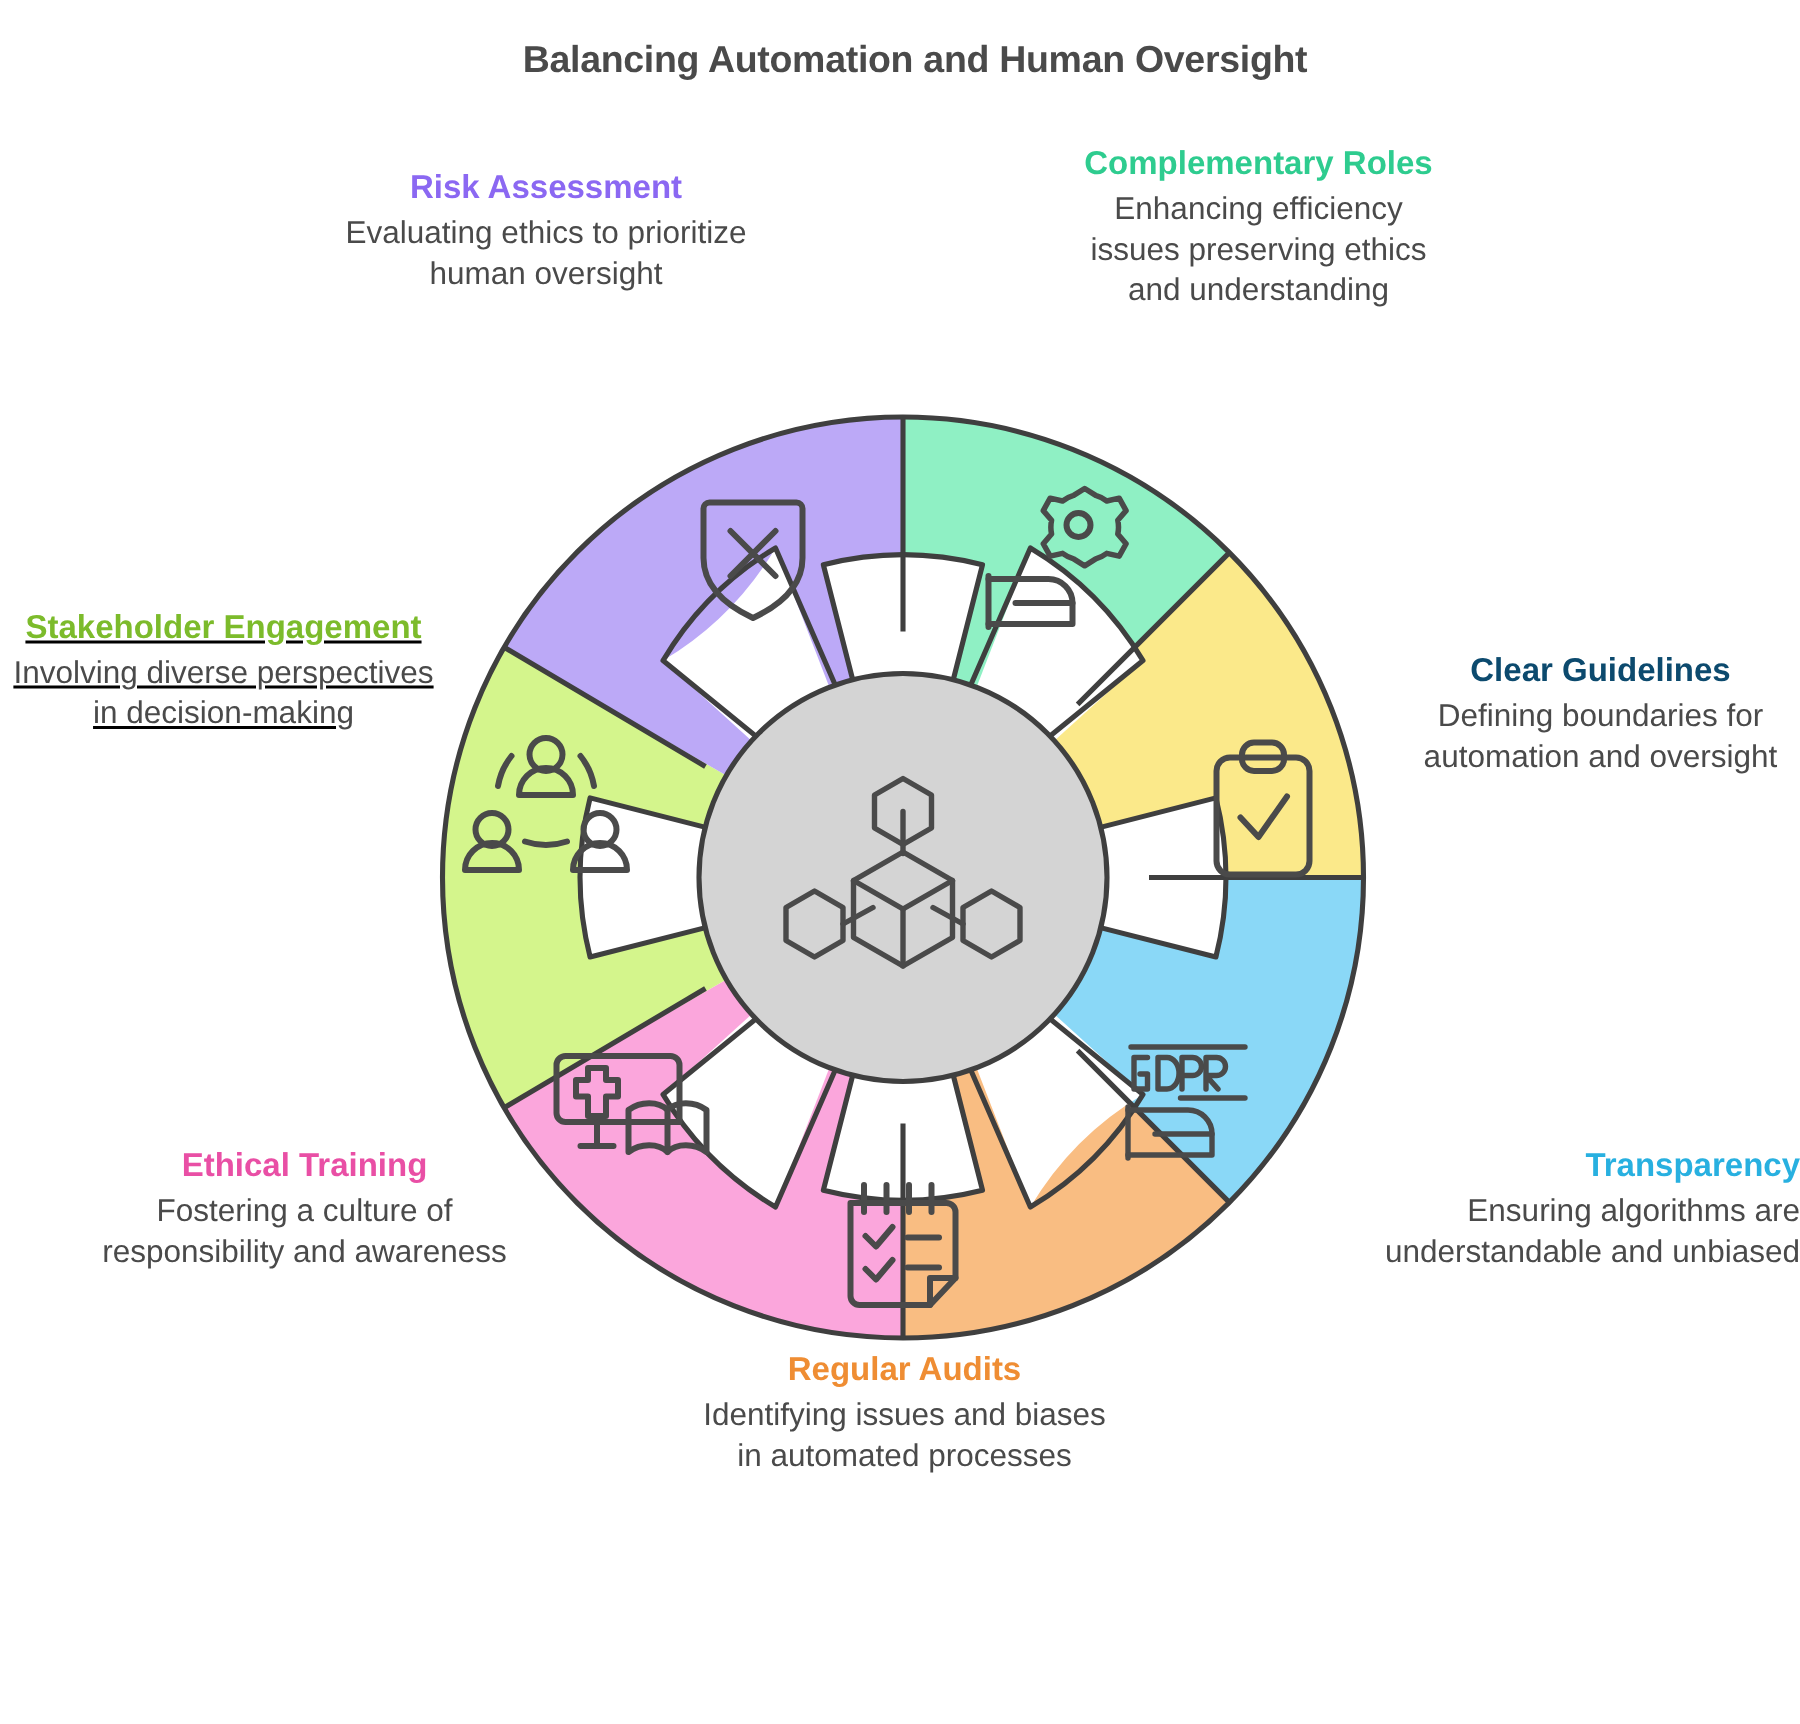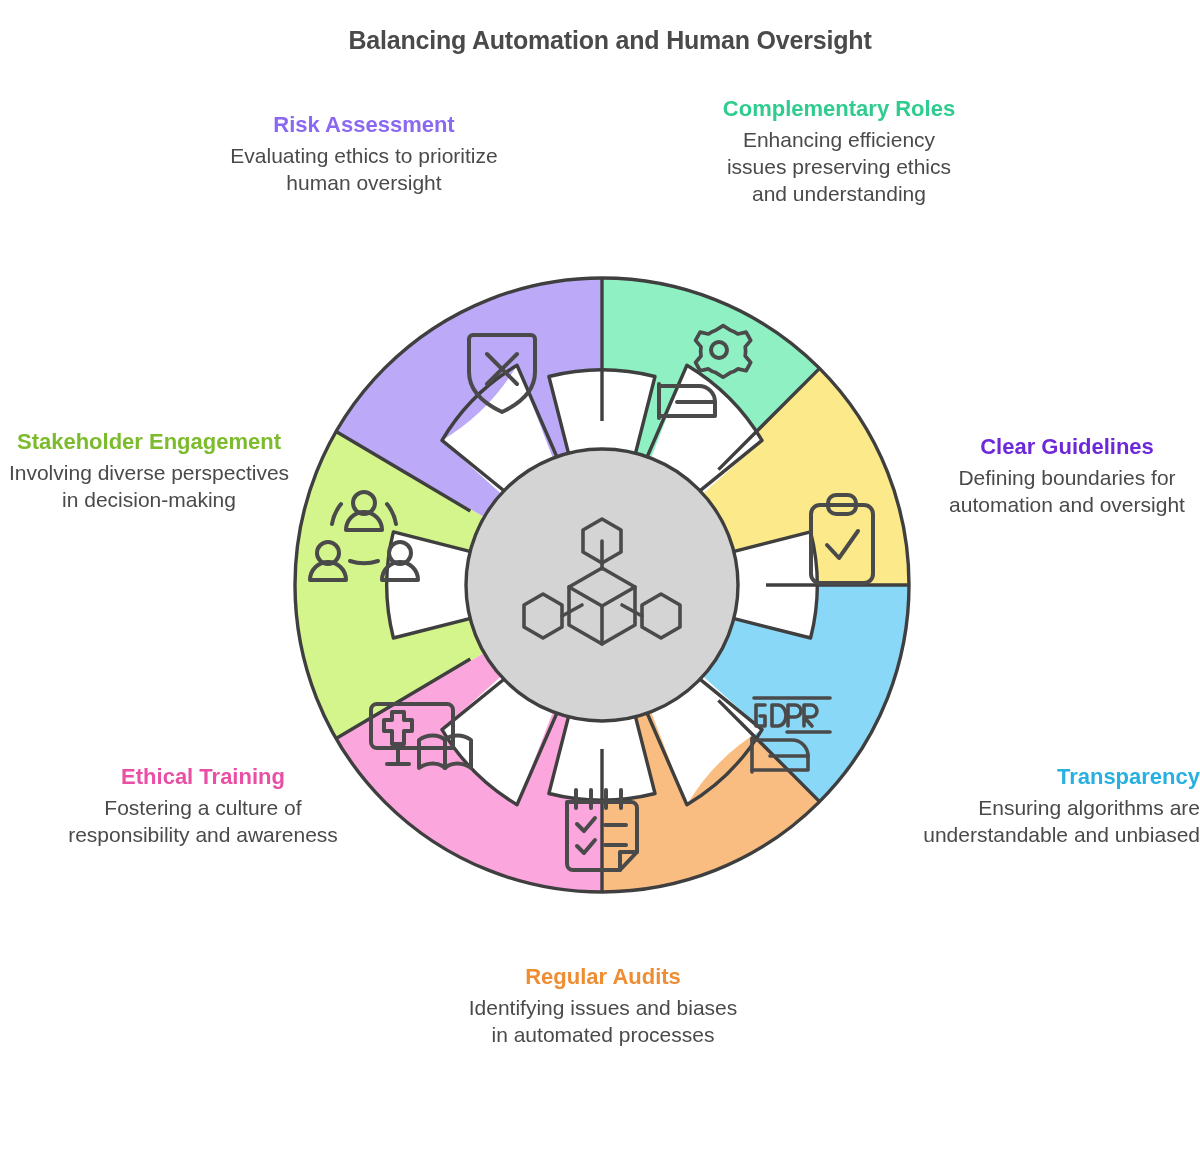--- a/index.html
+++ b/index.html
@@ -49,23 +49,23 @@
     line-height: 1.28;
     color: #4a4a4a;
     margin: 0;
   }
 
   
   #lbl-risk          { left: 214px;  top: 112px; width: 300px; }
   #lbl-complementary { left: 716px;  top: 96px;  width: 246px; }
   #lbl-guidelines    { left: 934px;  top: 434px; width: 266px; }
   #lbl-transparency  { left: 906px;  top: 764px; width: 294px; text-align: right; }
-  #lbl-audits        { left: 458px;  top: 964px; width: 290px; }
+  #lbl-audits        { left: 458px;  top: 900px; width: 290px; }
   #lbl-ethical       { left: 58px;   top: 764px; width: 290px; }
-  #lbl-stakeholder   { left: 8px;    top: 429px; width: 282px; }
+  #lbl-stakeholder   { left: 8px;    top: 405px; width: 282px; text-decoration: underline; }
 </style>
 </head>
 <body>
 
 <div id="stage">
 
   <div class="title">Balancing Automation and Human Oversight</div>
 
   <svg class="wheel" viewBox="0 0 1200 1149">
     <defs>
@@ -233,21 +233,21 @@
     <div class="hd" style="color:#8b68f2">Risk Assessment</div>
     <div class="bd">Evaluating ethics to prioritize human oversight</div>
   </div>
 
   <div class="lbl" id="lbl-complementary">
     <div class="hd" style="color:#2ecc8f">Complementary Roles</div>
     <div class="bd">Enhancing efficiency issues preserving ethics and understanding</div>
   </div>
 
   <div class="lbl" id="lbl-guidelines">
-    <div class="hd" style="color:#6d28d9">Clear Guidelines</div>
+    <div class="hd" style="color:#0c4a6e">Clear Guidelines</div>
     <div class="bd">Defining boundaries for automation and oversight</div>
   </div>
 
   <div class="lbl" id="lbl-transparency">
     <div class="hd" style="color:#28b0e0">Transparency</div>
     <div class="bd">Ensuring algorithms are understandable and unbiased</div>
   </div>
 
   <div class="lbl" id="lbl-audits">
     <div class="hd" style="color:#ef8d33">Regular Audits</div>

